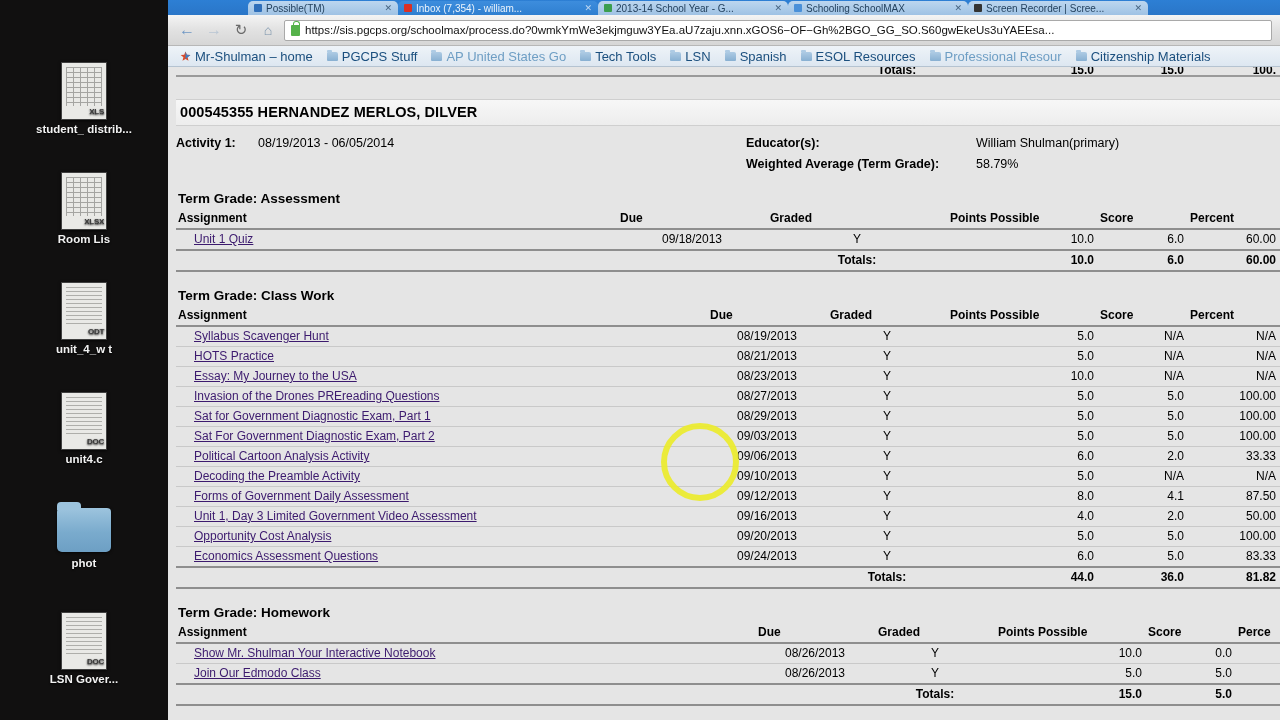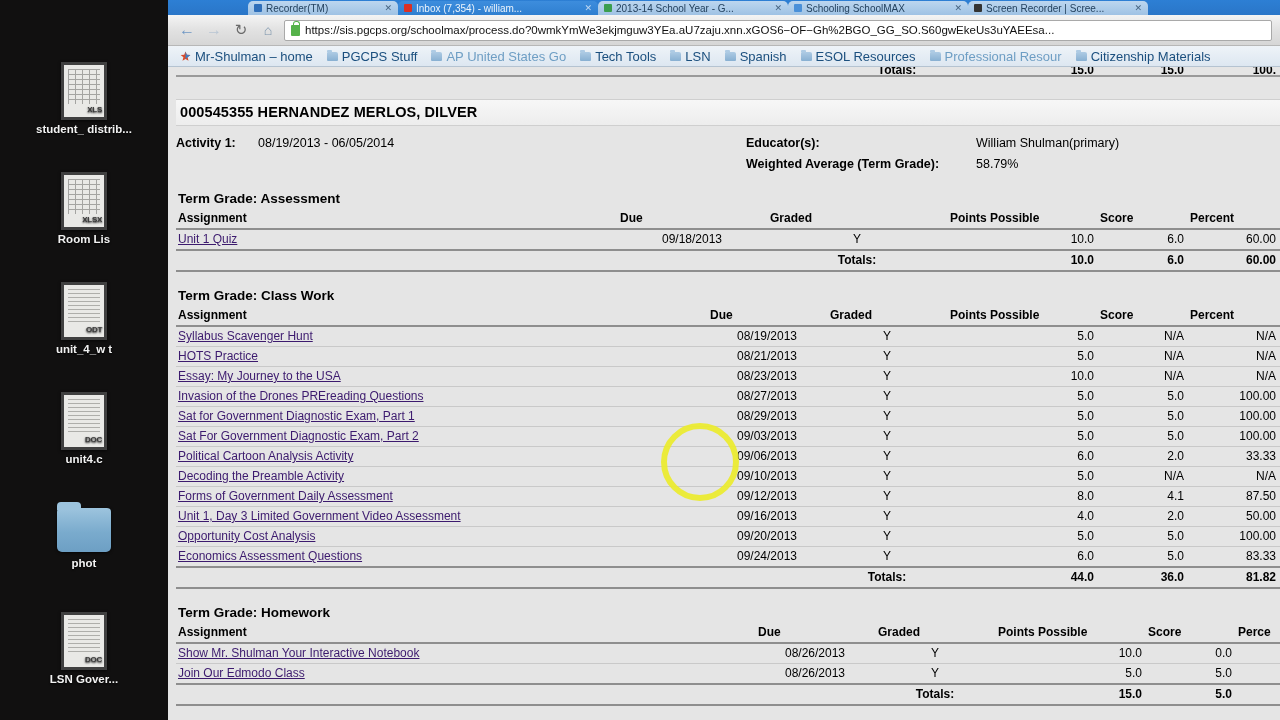--- a/index.html
+++ b/index.html
@@ -21,21 +21,21 @@
     position: absolute; left: 0; width: 168px;
     text-align: center;
     color: #f2f2f2; font-size: 11.5px; font-weight: bold;
     line-height: 13px;
     text-shadow: 0 1px 2px #000;
   }
   .desk-thumb {
     width: 46px; height: 58px; margin: 0 auto 3px auto;
     position: relative;
     background: #e9e9e6;
-    border: 3px solid #404040;
+    border: 1px solid #404040;
     box-shadow: 0 1px 3px rgba(0,0,0,.7);
   }
   .desk-thumb .lines {
     position: absolute; left: 4px; right: 4px; top: 4px; bottom: 13px;
     background: repeating-linear-gradient(to bottom, #9a9a96 0 1px, transparent 1px 4px);
     opacity: .75;
   }
   .desk-thumb.grid .lines {
     background:
       repeating-linear-gradient(to bottom, #8e8e8a 0 1px, transparent 1px 5px),
@@ -195,21 +195,21 @@
     font-weight: bold;
     border-top: 2px solid #8e8e8e;
     border-bottom: 2px solid #8e8e8e;
   }
   .c-assign { width: auto; text-align: left; }
   .c-due    { text-align: center; }
   .c-graded { text-align: center; }
   .c-pp     { text-align: right; }
   .c-score  { text-align: right; }
   .c-pct    { text-align: right; }
-  a.assignment { color: #3c1a6e; text-decoration: underline; cursor: pointer; }
+  a.assignment { color: #3c1a6e; text-decoration: underline; cursor: pointer; margin-left: 16px; }
 
   
   .cursor-ring {
     position: absolute; left: 493px; top: 356px;
     width: 78px; height: 78px; border-radius: 50%;
     border: 6px solid #ecec2c; opacity: .92;
     pointer-events: none;
   }
   .cursor-arrow {
     position: absolute; left: 531px; top: 383px;
@@ -264,21 +264,21 @@
         </div>
       </div>
   </div>
 
   <div class="browser">
 
     <div class="tabstrip">
       <div id="tabs">
           <div class="tab inactive" style="left: 80px; width: 150px;">
             <span class="fav" style="background:#2f6fba"></span>
-            <span class="ttl">Recorder(TM)</span>
+            <span class="ttl">Possible(TM)</span>
             <span class="x">✕</span>
           </div>
           <div class="tab active" style="left: 230px; width: 200px;">
             <span class="fav" style="background:#d93025"></span>
             <span class="ttl">Inbox (7,354) - william...</span>
             <span class="x">✕</span>
           </div>
           <div class="tab inactive" style="left: 430px; width: 190px;">
             <span class="fav" style="background:#3a9e4f"></span>
             <span class="ttl">2013-14 School Year - G...</span>

